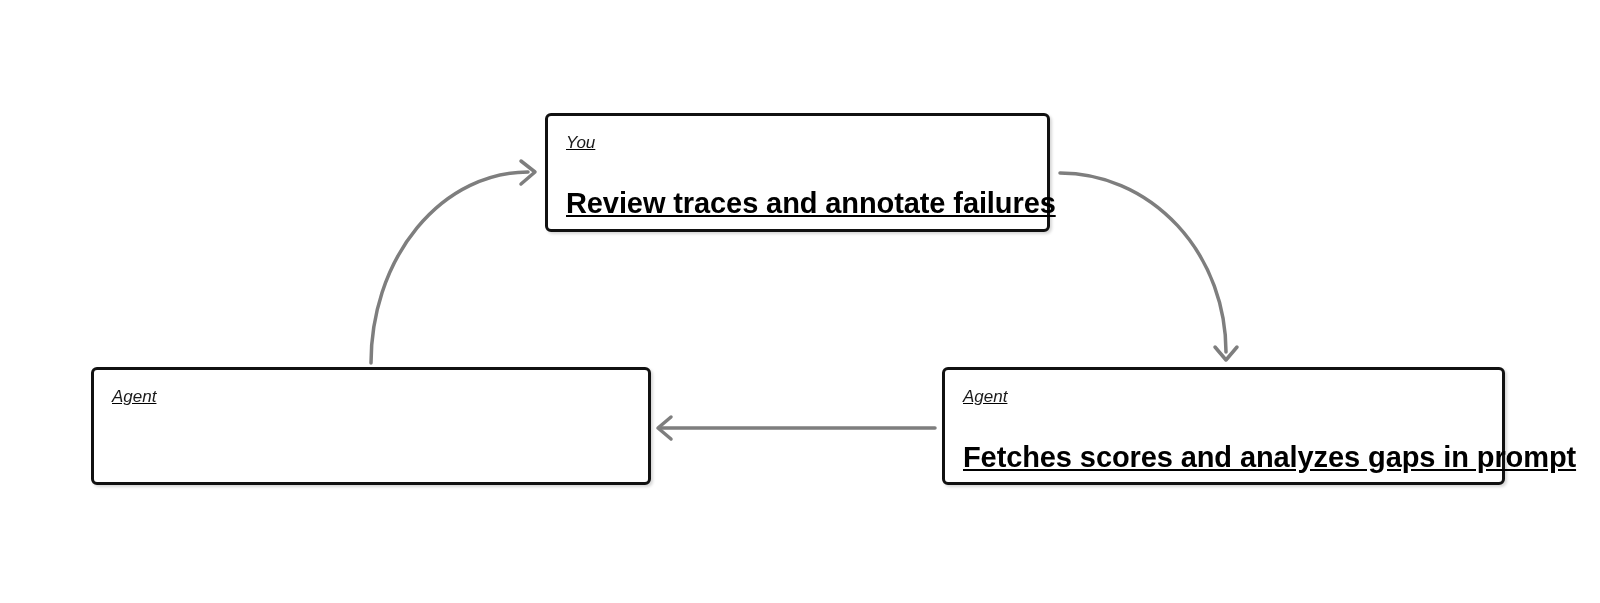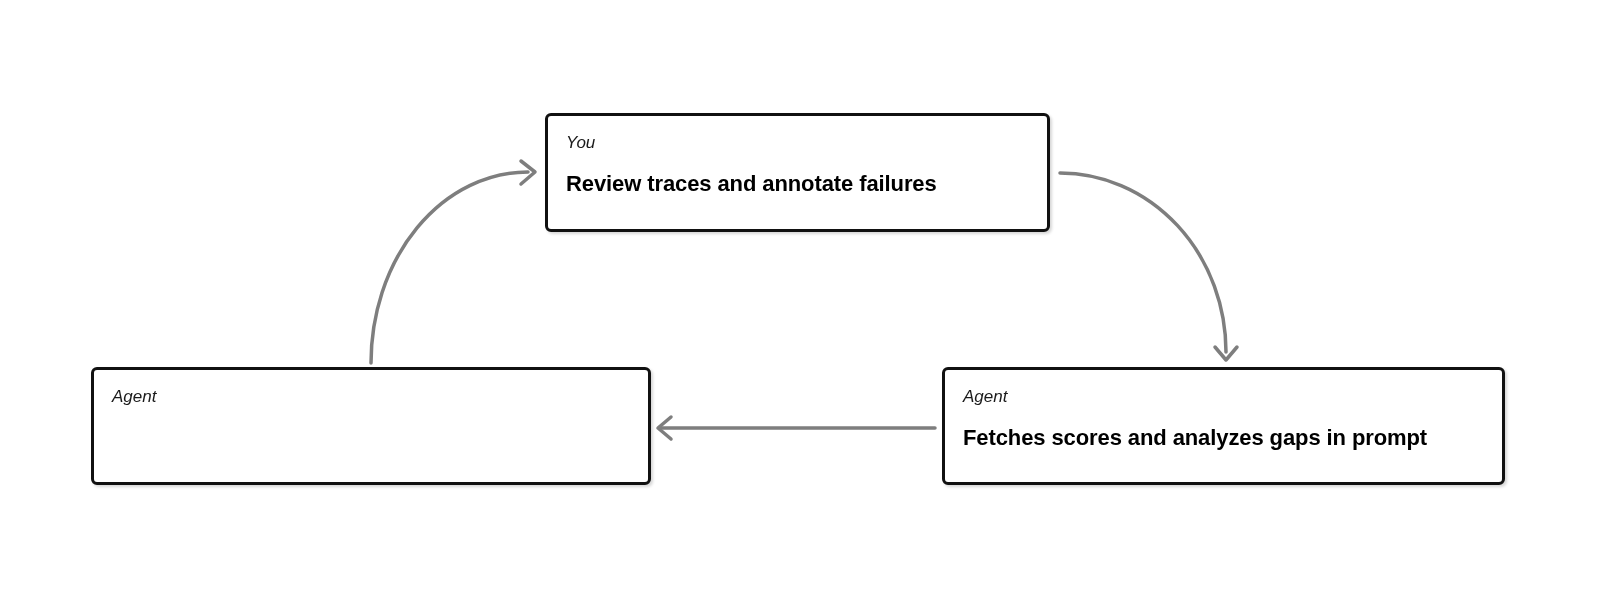--- a/index.html
+++ b/index.html
@@ -27,36 +27,37 @@
     stroke-linejoin:round;
   }
   .node{
     position:absolute;
     box-sizing:border-box;
     background:var(--box-fill);
     border:3px solid var(--box-border);
     border-radius:6px;
     box-shadow:2px 2px 3px rgba(0,0,0,0.16);
     padding:16px 20px 8px 18px;
+    text-decoration:underline;
   }
   .node-top{left:545px;top:113px;width:505px;height:119px;}
   .node-bottom-right{left:942px;top:367px;width:563px;height:118px;}
   .node-bottom-left{left:91px;top:367px;width:560px;height:118px;}
   .actor{
     font-style:italic;
     font-weight:400;
     font-size:17px;
     line-height:22px;
     color:var(--actor-text);
   }
   .title{
     font-weight:700;
-    font-size:22px;
+    font-size:29px;
     line-height:28px;
-    margin-top:16px;
+    margin-top:35px;
     letter-spacing:-0.1px;
     color:var(--title-text);
     white-space:nowrap;
   }
 </style>
 </head>
 <body>
 
 <div class="canvas">
 

